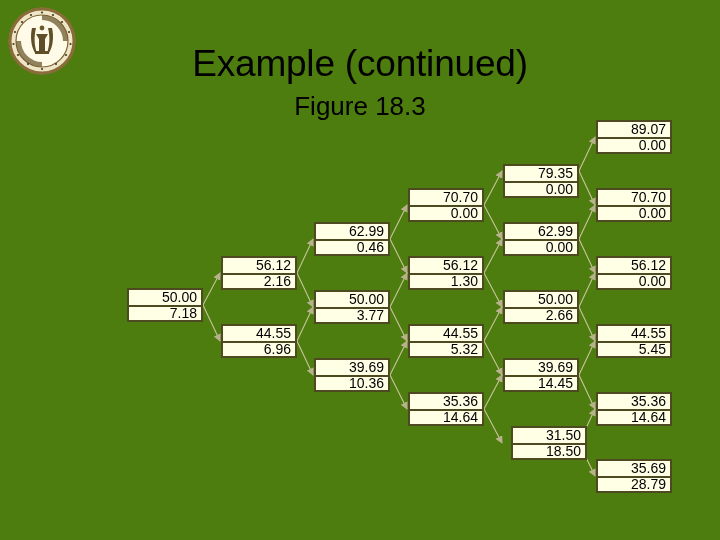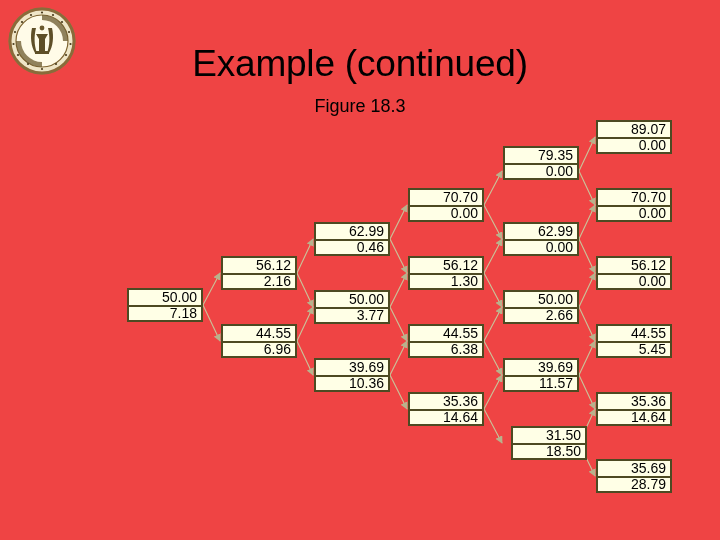--- a/index.html
+++ b/index.html
@@ -13,21 +13,21 @@
     font-family: "Liberation Sans", sans-serif;
     overflow: hidden;
     position: relative;
   }
 
   #slide {
     position: absolute;
     left: 0; top: 0;
     width: 720px;
     height: 540px;
-    background: #ef4444;
+    background: #4d7c0f;
   }
 
   
   #logo {
     position: absolute;
     left: 7px;
     top: 6px;
     width: 70px;
     height: 70px;
   }
@@ -44,21 +44,21 @@
     color: #000000;
     letter-spacing: -0.2px;
     white-space: nowrap;
   }
   #title-sub {
     position: absolute;
     left: 0;
     top: 90px;
     width: 720px;
     text-align: center;
-    font-size: 18px;
+    font-size: 26px;
     line-height: 32px;
     color: #000000;
     white-space: nowrap;
   }
 
   
   #tree {
     position: absolute;
     left: 0;
     top: 0;
@@ -211,41 +211,41 @@
         <div class="node" style="left: 408px; top: 188px;">
           <div class="cell top">70.70</div>
           <div class="cell bot">0.00</div>
         </div>
         <div class="node" style="left: 408px; top: 256px;">
           <div class="cell top">56.12</div>
           <div class="cell bot">1.30</div>
         </div>
         <div class="node" style="left: 408px; top: 324px;">
           <div class="cell top">44.55</div>
-          <div class="cell bot">6.38</div>
+          <div class="cell bot">5.32</div>
         </div>
         <div class="node" style="left: 408px; top: 392px;">
           <div class="cell top">35.36</div>
           <div class="cell bot">14.64</div>
         </div>
-        <div class="node" style="left: 503px; top: 146px;">
+        <div class="node" style="left: 503px; top: 164px;">
           <div class="cell top">79.35</div>
           <div class="cell bot">0.00</div>
         </div>
         <div class="node" style="left: 503px; top: 222px;">
           <div class="cell top">62.99</div>
           <div class="cell bot">0.00</div>
         </div>
         <div class="node" style="left: 503px; top: 290px;">
           <div class="cell top">50.00</div>
           <div class="cell bot">2.66</div>
         </div>
         <div class="node" style="left: 503px; top: 358px;">
           <div class="cell top">39.69</div>
-          <div class="cell bot">11.57</div>
+          <div class="cell bot">14.45</div>
         </div>
         <div class="node" style="left: 511px; top: 426px;">
           <div class="cell top">31.50</div>
           <div class="cell bot">18.50</div>
         </div>
         <div class="node" style="left: 596px; top: 120px;">
           <div class="cell top">89.07</div>
           <div class="cell bot">0.00</div>
         </div>
         <div class="node" style="left: 596px; top: 188px;">

